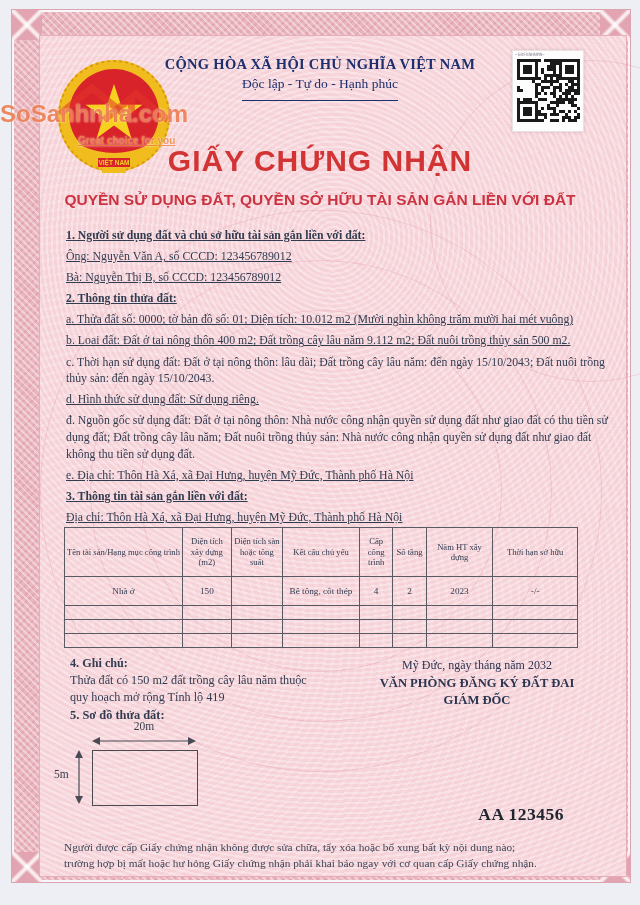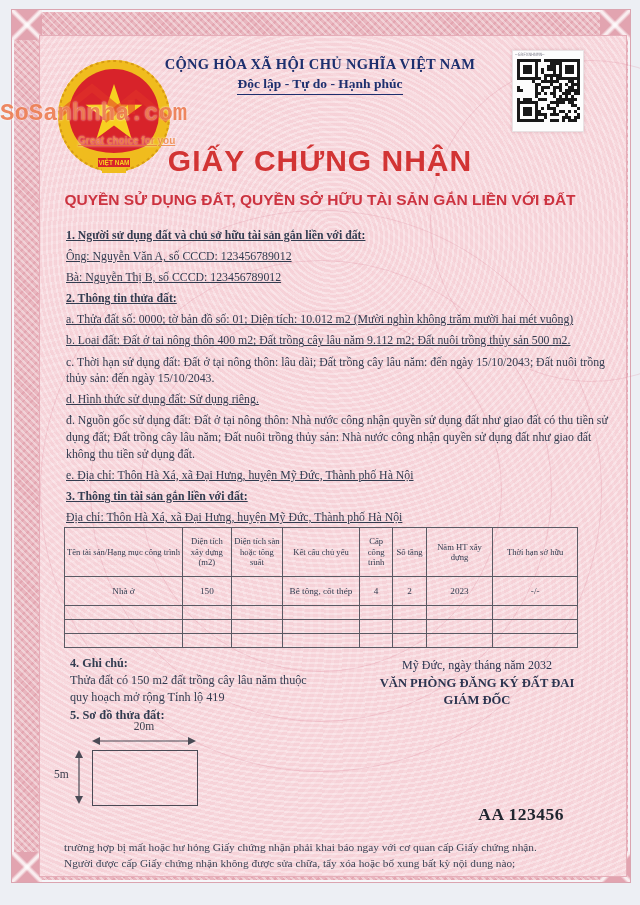--- a/index.html
+++ b/index.html
@@ -19,29 +19,29 @@
   .paper{position:absolute;left:27px;top:25px;width:586px;height:840px;
          background-color:#f8dbe0;
          background-image:
            repeating-radial-gradient(circle at 50% 24%, rgba(255,255,255,.20) 0 2px, rgba(238,176,186,.14) 2px 5px),
            repeating-radial-gradient(circle at 12% 70%, rgba(255,255,255,.10) 0 3px, rgba(241,186,196,.10) 3px 8px);
          border:1px solid #e5aeb9;}
   .arc{position:absolute;border-radius:50%;border:1px solid rgba(214,120,140,.22);pointer-events:none;}
 
   
   .emblem{position:absolute;left:52px;top:48px;width:124px;height:150px;}
-  .wm-brand{position:absolute;left:0px;top:100px;width:300px;font-family:Liberation Mono, monospace;
+  .wm-brand{position:absolute;left:0px;top:100px;width:300px;font-family:Liberation Sans, sans-serif;
             font-weight:bold;font-size:24px;color:rgba(231,92,38,.72);
             text-shadow:0 0 2px rgba(255,255,255,.9);letter-spacing:0px;pointer-events:none;}
   .wm-slogan{position:absolute;left:78px;top:135px;font-family:"Liberation Sans",sans-serif;
              font-size:10px;font-weight:bold;color:rgba(236,120,50,.75);text-shadow:0 0 2px rgba(255,255,255,.8);text-decoration:underline;}
   .hdr{position:absolute;left:120px;top:56px;width:400px;text-align:center;color:#1d2f6e;}
   .hdr .country{font-weight:bold;font-size:14.5px;letter-spacing:.3px;}
-  .hdr .motto{display:inline-block;font-weight:bold;font-size:13.5px;margin-top:3px;
-              padding-bottom:2px;border-bottom:1.5px solid #1d2f6e;}
+  .hdr .motto{display:inline-block;font-weight:normal;font-size:13.5px;margin-top:3px;
+              padding-bottom:8px;border-bottom:1.5px solid #1d2f6e;}
   .qrbox{position:absolute;left:512px;top:50px;width:70px;height:80px;background:#fdfdfd;
          border:1px solid #e8e2e4;box-shadow:0 0 3px rgba(150,90,100,.25);}
   .qrtiny{position:absolute;left:2px;top:1px;width:66px;font-size:4.5px;color:#8a8a96;overflow:hidden;
           white-space:nowrap;font-family:"DejaVu Sans Mono",monospace;}
   .qrbox svg{position:absolute;left:4px;top:8px;}
 
   .title{position:absolute;left:0;top:144px;width:640px;text-align:center;
          font-family:"Liberation Sans",sans-serif;font-weight:bold;font-size:30px;
          color:#d23434;letter-spacing:1px;}
   .subtitle{position:absolute;left:0;top:191px;width:640px;text-align:center;
@@ -389,16 +389,16 @@
       <line x1="5" y1="4" x2="5" y2="50" stroke="#4a4a55" stroke-width="1.2"></line>
       <path d="M5 0 L1 8 L9 8 Z" fill="#4a4a55"></path>
         <path d="M5 54 L1 46 L9 46 Z" fill="#4a4a55"></path>
     </svg>
     <div class="hlabel">5m</div>
   </div>
 
   <div class="serial">AA 123456</div>
 
   <div class="footer">
+    <div>Người được cấp Giấy chứng nhận không được sửa chữa, tẩy xóa hoặc bổ xung bất kỳ nội dung nào;</div>
     <div>trường hợp bị mất hoặc hư hỏng Giấy chứng nhận phải khai báo ngay với cơ quan cấp Giấy chứng nhận.</div>
-    <div>Người được cấp Giấy chứng nhận không được sửa chữa, tẩy xóa hoặc bổ xung bất kỳ nội dung nào;</div>
   </div>
 </div>
 
 </body></html>

